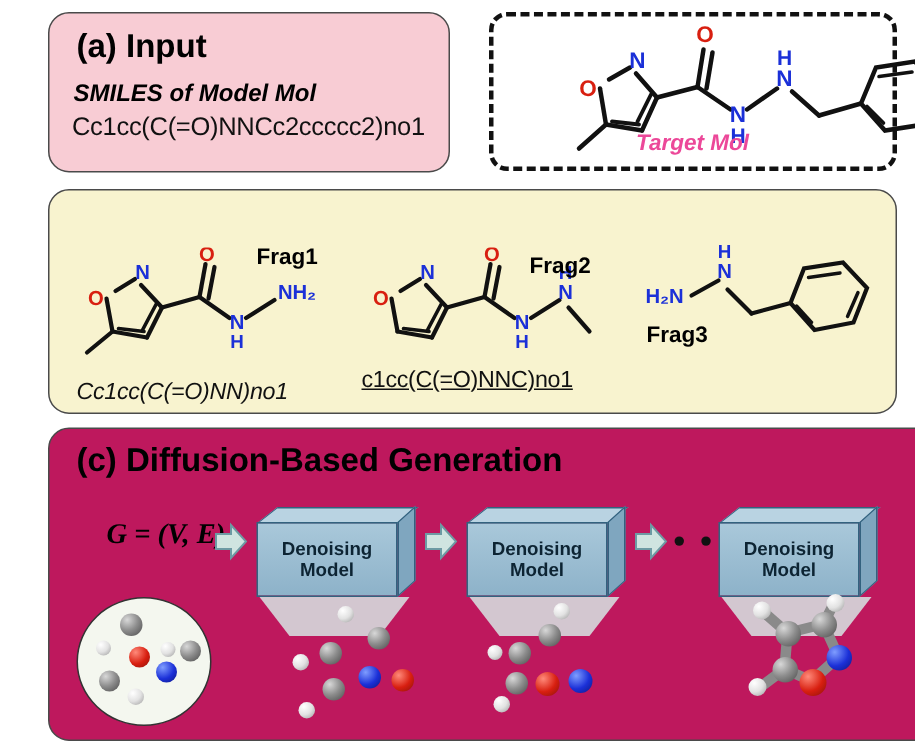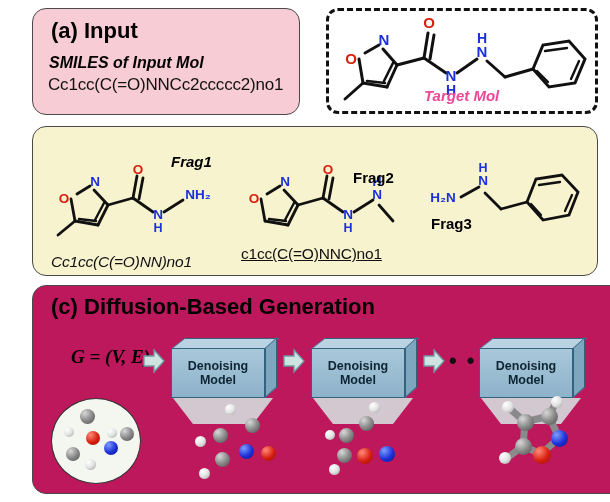--- a/index.html
+++ b/index.html
@@ -1,19 +1,19 @@
 <!DOCTYPE html>
 <html><head>
 <meta charset="utf-8">
 <style>
   html,body{margin:0;padding:0;background:#ffffff;}
   body{width:610px;height:502px;position:relative;overflow:hidden;
        font-family:"Liberation Sans",sans-serif;}
 
-  .panel{position:absolute;box-sizing:border-box;}
+  .panel{position:absolute;box-sizing:border-box;padding-left:41px;}
 
   
   #panel-a{left:32px;top:8px;width:268px;height:107px;
            background:#f8ccd4;border:1.5px solid #4a4a4a;border-radius:14px;}
   #panel-a .ptitle{position:absolute;left:18px;top:9px;font-size:22px;font-weight:bold;color:#000;}
   #panel-a .sublabel{position:absolute;left:16px;top:45px;font-size:16px;font-weight:bold;
                      font-style:italic;color:#000;}
   #panel-a .smiles{position:absolute;left:15px;top:66px;font-size:17px;color:#111;letter-spacing:-0.2px;}
 
   
@@ -65,21 +65,21 @@
   .a-o{background:radial-gradient(circle at 32% 28%,#ff8a7a 0%,#d81f10 55%,#8b1209 100%);}
   .a-n{background:radial-gradient(circle at 32% 28%,#7f9dff 0%,#1b30d8 55%,#0d1780 100%);}
 
   .mol-stage{position:absolute;}
 </style>
 </head>
 <body>
 
 <div class="panel" id="panel-a">
   <div class="ptitle">(a) Input</div>
-  <div class="sublabel">SMILES of Input Mol</div>
+  <div class="sublabel">SMILES of Model Mol</div>
   <div class="smiles">Cc1cc(C(=O)NNCc2ccccc2)no1</div>
 </div>
 
 <div class="panel" id="target-box">
   <svg width="266" height="100" viewBox="0 0 266 100">
     <g stroke="#111" stroke-width="3" fill="none" stroke-linecap="round">
 
       <line x1="30" y1="48" x2="34" y2="72"></line>
       <line x1="34" y1="72" x2="58" y2="76"></line>
       <line x1="38" y1="70" x2="56" y2="72" stroke-width="2.6"></line>
@@ -137,21 +137,21 @@
       <line x1="90" y1="33" x2="110" y2="47"></line>
       <line x1="121" y1="47" x2="140" y2="35"></line>
     </g>
     <text x="95" y="9" font-size="13.5" font-weight="bold" fill="#d81f10" text-anchor="middle" font-family="Liberation Sans, sans-serif">O</text>
     <text x="21" y="38" font-size="13.5" font-weight="bold" fill="#d81f10" text-anchor="middle" font-family="Liberation Sans, sans-serif">O</text>
     <text x="52" y="21" font-size="13.5" font-weight="bold" fill="#1b30d8" text-anchor="middle" font-family="Liberation Sans, sans-serif">N</text>
     <text x="115" y="54" font-size="13.5" font-weight="bold" fill="#1b30d8" text-anchor="middle" font-family="Liberation Sans, sans-serif">N</text>
     <text x="115" y="67" font-size="12.5" font-weight="bold" fill="#1b30d8" text-anchor="middle" font-family="Liberation Sans, sans-serif">H</text>
     <text x="155" y="34" font-size="13.5" font-weight="bold" fill="#1b30d8" text-anchor="middle" font-family="Liberation Sans, sans-serif">NH₂</text>
   </svg>
-  <div class="frag-label" style="left:138px;top:26px;font-style:italic;">Frag1</div>
+  <div class="frag-label" style="left:138px;top:36px;">Frag1</div>
   <div class="frag-smiles" style="left:18px;top:126px;font-style:italic;">Cc1cc(C(=O)NN)no1</div>
 
   <svg style="position:absolute;left:200px;top:38px;" width="185" height="78" viewBox="0 0 185 78">
     <g stroke="#111" stroke-width="2.8" fill="none" stroke-linecap="round">
       <line x1="28" y1="34" x2="32" y2="56"></line>
       <line x1="32" y1="56" x2="55" y2="60"></line>
       <line x1="36" y1="54" x2="53" y2="56" stroke-width="2.4"></line>
       <line x1="55" y1="60" x2="65" y2="40"></line>
       <line x1="52" y1="55" x2="61" y2="38" stroke-width="2.4"></line>
       <line x1="65" y1="40" x2="51" y2="25"></line>

